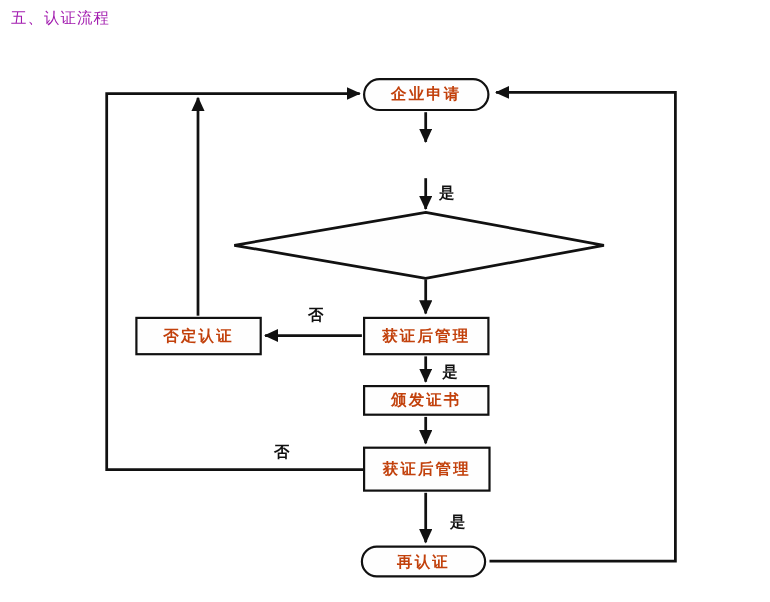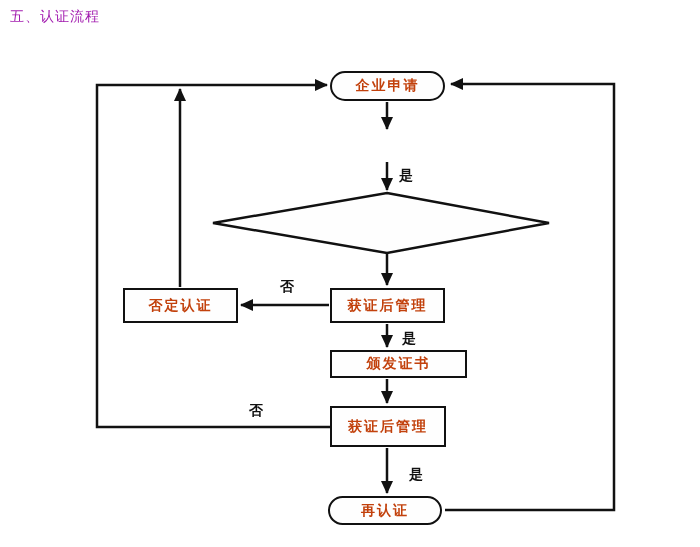--- a/index.html
+++ b/index.html
@@ -99,21 +99,21 @@
   </svg>
 
   <div class="node stadium" style="left:330px; top:71px; width:115px; height:30px;">企业申请</div>
 
 
 
   <div class="node" style="left:123px; top:288px; width:115px; height:35px;">否定认证</div>
 
   <div class="node" style="left:330px; top:288px; width:115px; height:35px;">获证后管理</div>
 
-  <div class="node" style="left:330px; top:350px; width:137px; height:28px;">颁发证书</div>
+  <div class="node" style="left:330px; top:350px; width:115px; height:28px;">颁发证书</div>
 
   <div class="node" style="left:330px; top:406px; width:116px; height:41px;">获证后管理</div>
 
   <div class="node stadium" style="left:328px; top:496px; width:114px; height:29px;">再认证</div>
 
   <span class="lbl" style="left:399px; top:167px;">是</span>
 
   <span class="lbl" style="left:280px; top:278px;">否</span>
 
   <span class="lbl" style="left:402px; top:330px;">是</span>

